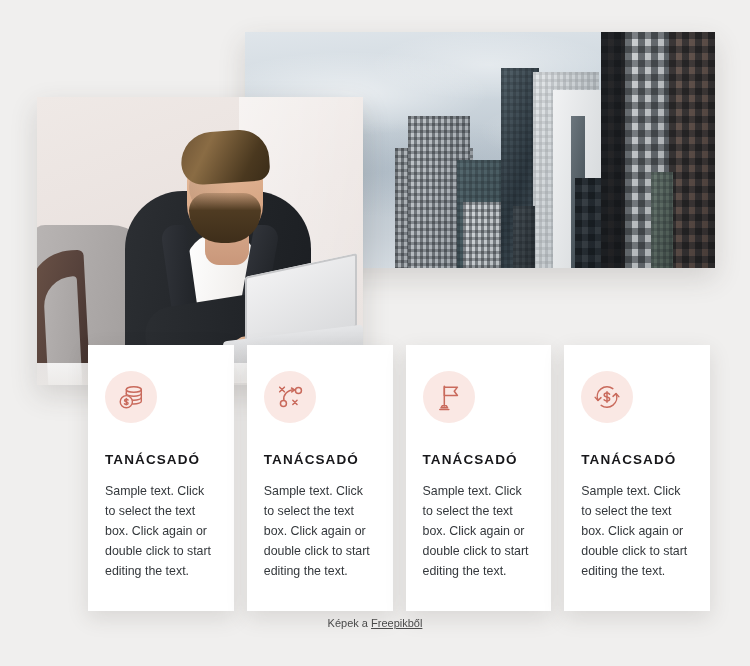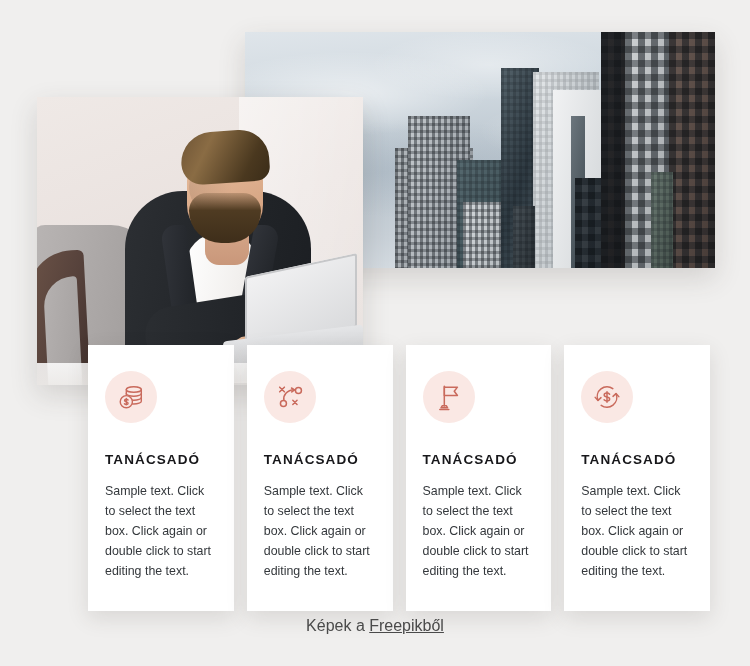--- a/index.html
+++ b/index.html
@@ -219,21 +219,21 @@
     margin: 0;
   }
 
   
   .footer {
     position: absolute;
     left: 0;
     top: 617px;
     width: 750px;
     text-align: center;
-    font-size: 16px;
+    font-size: 11px;
     color: #4a4a4a;
   }
   .footer a {
     color: #4a4a4a;
     text-decoration: underline;
   }
 </style>
 </head>
 <body>
 

